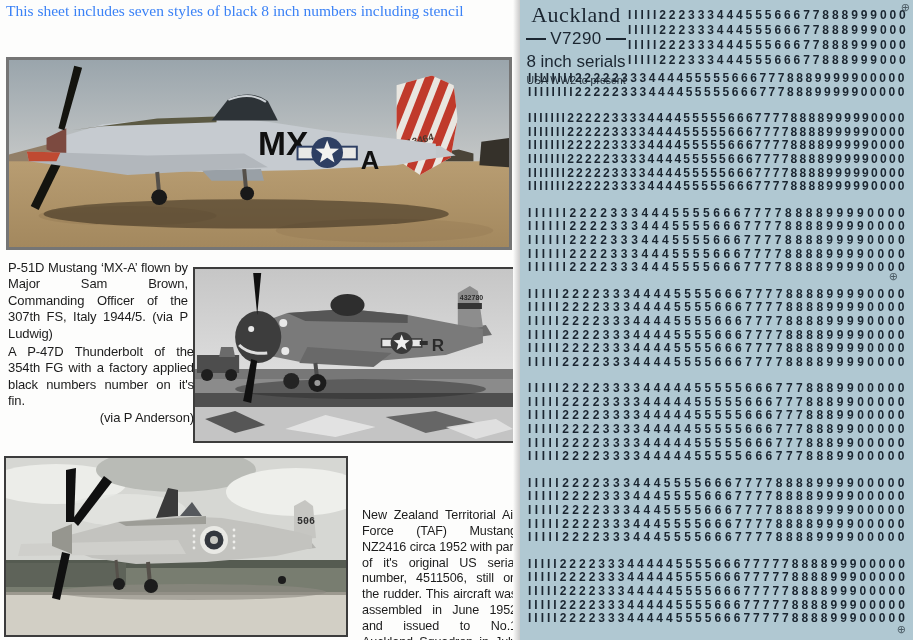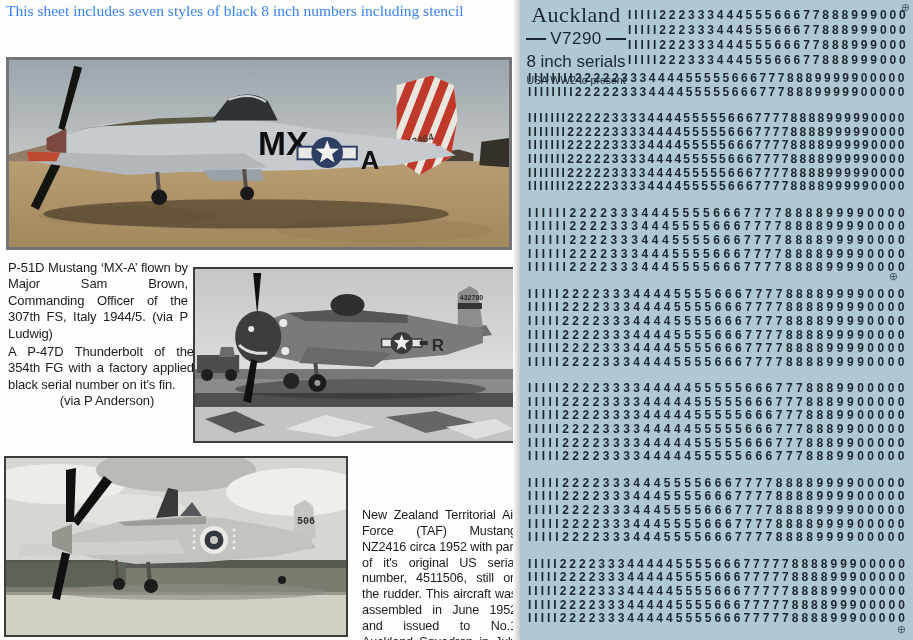--- a/index.html
+++ b/index.html
@@ -12,21 +12,21 @@
   .photo{position:absolute;margin:0;padding:0;box-sizing:border-box;overflow:hidden;background:#999;}
   .photo svg{display:block;width:100%;height:100%;}
   .photo1{left:6px;top:57px;width:506px;height:193px;border:3px solid #757575;}
   .photo2{left:193px;top:267px;width:322px;height:176px;border:2px solid #3c3c3c;}
   .photo3{left:4px;top:456px;width:344px;height:181px;border:2px solid #3c3c3c;font-family:Liberation Mono, monospace;}
   .caption{position:absolute;margin:0;font-size:13px;line-height:1.26;color:#1c1c1c;
            text-align:justify;letter-spacing:-0.1px;}
   .cap1{left:8px;top:260px;width:180px;}
   .cap2{left:8px;top:344px;width:186px;}
   .cap3{left:362px;top:508px;width:155px;font-size:12.6px;}
-  .credit{display:block;text-align:center;margin-left:12px;}
+  .credit{display:block;text-align:right;margin-left:12px;}
   .page-edge{position:absolute;left:513px;top:0;width:7px;height:640px;
              background:linear-gradient(90deg,#fdfdfc,#c9c9c9);}
   
   .right-panel{position:absolute;left:520px;top:0;width:393px;height:640px;background:var(--sheet-bg,#b0c8d2);}
   .sheet-header{position:absolute;left:6px;top:4px;width:100px;text-align:center;color:var(--digit,#1b2631);}
   .brand{font-family:"Liberation Serif",serif;font-size:22px;letter-spacing:.5px;line-height:1;}
   .code-row{display:flex;align-items:center;justify-content:center;gap:4px;margin-top:3px;}
   .code-row .dash{width:22px;height:2.5px;background:var(--digit,#1b2631);}
   .code{font-size:17px;font-weight:normal;letter-spacing:.5px;}
   .sub1{font-size:17px;margin-top:3px;white-space:nowrap;}
@@ -177,21 +177,21 @@
           <rect x="224" y="72" width="8" height="4" fill="#2e2e2e"></rect>
           <text x="236" y="82" font-size="17" font-weight="bold" fill="#2a2a2a">R</text>
           <line x1="120" y1="94" x2="122" y2="112" stroke="#4c4c4c" stroke-width="4"></line>
           <circle cx="122" cy="114" r="9" fill="#1c1c1c"></circle>
           <circle cx="122" cy="114" r="3" fill="#9a9a9a"></circle>
           <circle cx="96" cy="112" r="8" fill="#242424"></circle>
         </g>
       </svg>
     </figure>
 
-    <p class="caption cap2"><span>A P-47D Thunderbolt of the 354th FG with a factory applied black serial number on it's fin.</span><span class="credit">(via P Anderson)</span></p>
+    <p class="caption cap2"><span>A P-47D Thunderbolt of the 354th FG with a factory applied black numbers number on it's fin.</span><span class="credit">(via P Anderson)</span></p>
 
     <figure class="photo photo3">
       <svg viewBox="0 0 340 177" preserveAspectRatio="none">
         <rect x="0" y="0" width="340" height="112" fill="#d6d7d3"></rect>
         <ellipse cx="50" cy="26" rx="70" ry="20" fill="#ecede9"></ellipse>
         <ellipse cx="170" cy="12" rx="80" ry="22" fill="#b9bbb6"></ellipse>
         <ellipse cx="290" cy="34" rx="70" ry="24" fill="#eeefeb"></ellipse>
         <ellipse cx="120" cy="52" rx="60" ry="16" fill="#e4e5e1" opacity="0.8"></ellipse>
         <rect x="0" y="102" width="340" height="10" fill="#555b51"></rect>
         <rect x="0" y="110" width="340" height="26" fill="#787d70"></rect>

